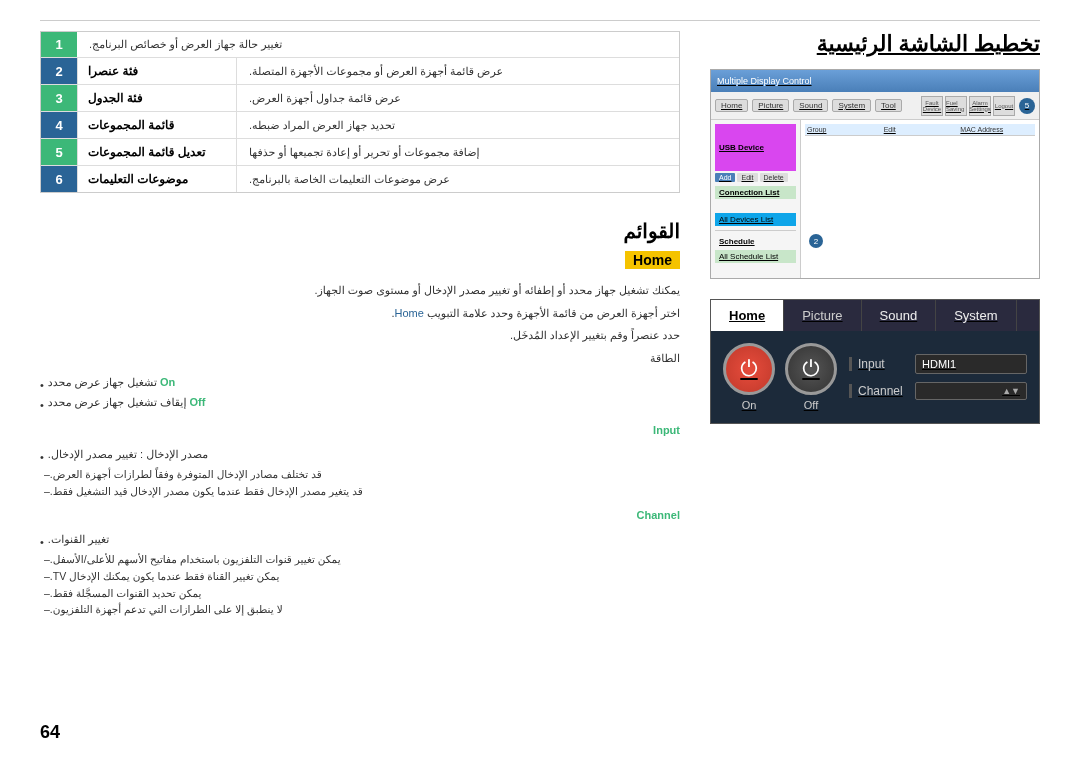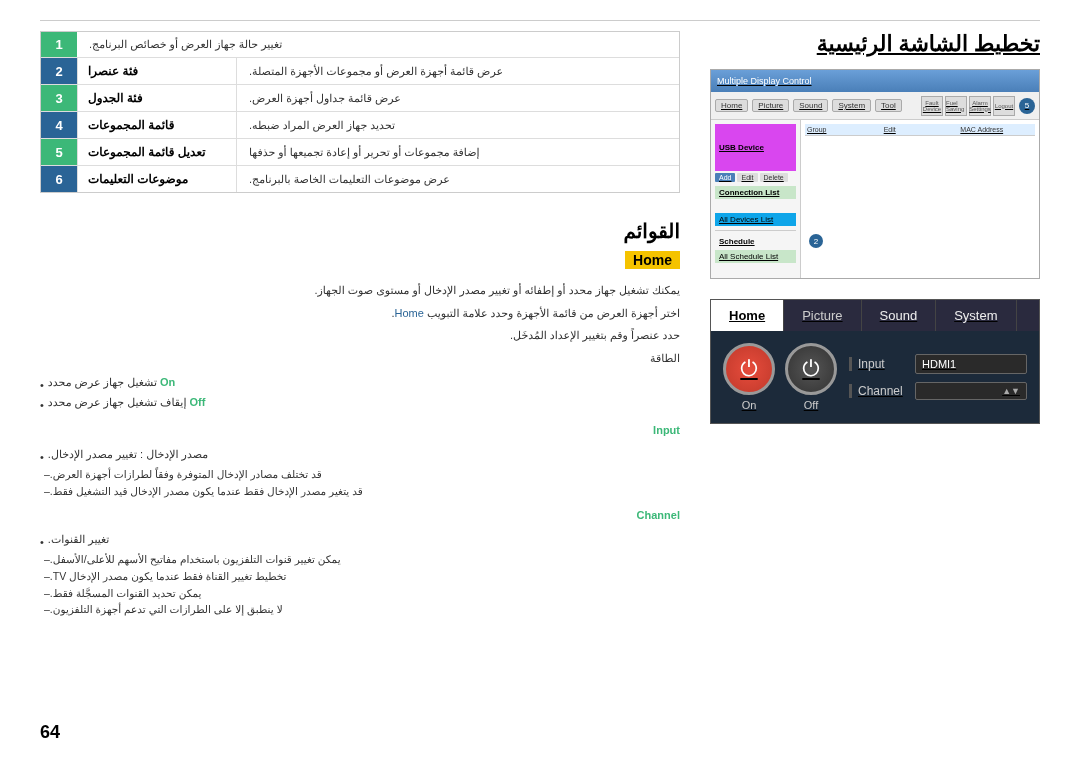--- a/index.html
+++ b/index.html
@@ -528,21 +528,21 @@
           <div class="bullet-item">
             <span class="bullet-dot">•</span>
             <span>تغيير القنوات.</span>
           </div>
           <div class="sub-bullet-item">
             <span class="sub-bullet-dot">–</span>
             <span>يمكن تغيير قنوات التلفزيون باستخدام مفاتيح الأسهم للأعلى/الأسفل.</span>
           </div>
           <div class="sub-bullet-item">
             <span class="sub-bullet-dot">–</span>
-            <span>تخطيط تغيير القناة فقط عندما يكون مصدر الإدخال TV.</span>
+            <span>يمكن تغيير القناة فقط عندما يكون يمكنك الإدخال TV.</span>
           </div>
           <div class="sub-bullet-item">
             <span class="sub-bullet-dot">–</span>
             <span>يمكن تحديد القنوات المسجَّلة فقط.</span>
           </div>
           <div class="sub-bullet-item">
             <span class="sub-bullet-dot">–</span>
             <span>لا ينطبق إلا على الطرازات التي تدعم أجهزة التلفزيون.</span>
           </div>
         </div>

